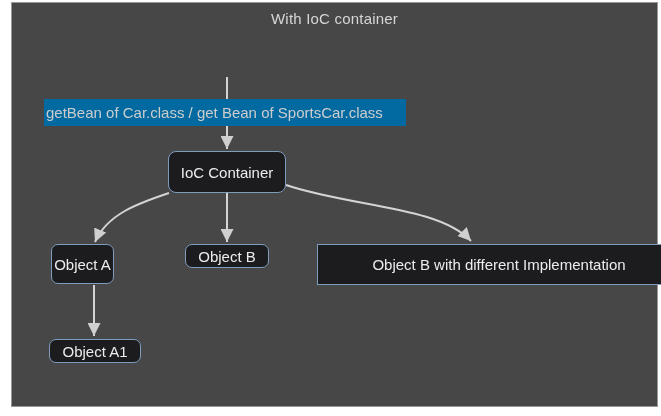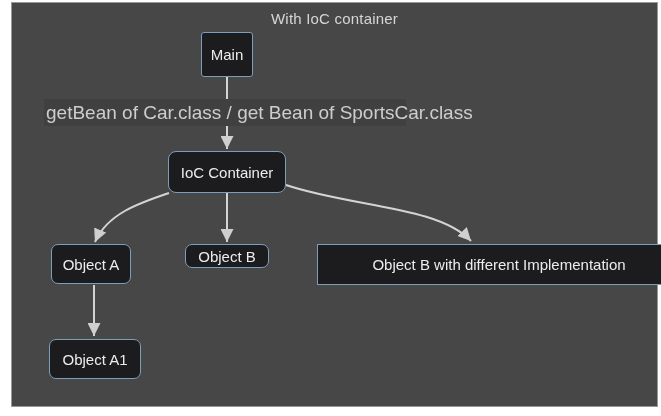--- a/index.html
+++ b/index.html
@@ -50,34 +50,34 @@
     justify-content: center;
     background: #1c1c1f;
     border: 1.5px solid #7d9cbe;
     color: #ececec;
     font-size: 15px;
     box-sizing: border-box;
     white-space: nowrap;
   }
   .node-main        { left: 195px; top: 32px;  width: 52px;  height: 45px; border-radius: 3px; }
   .node-ioc         { left: 162px; top: 151px; width: 118px; height: 42px; border-radius: 8px; }
-  .node-object-a    { left: 45px;  top: 244px; width: 80px;  height: 40px; border-radius: 7px; }
+  .node-object-a    { left: 45px;  top: 244px; width: 63px;  height: 40px; border-radius: 7px; }
   .node-object-b    { left: 179px; top: 244px; width: 84px;  height: 24px; border-radius: 7px; }
   .node-object-b-d  { left: 311px; top: 244px; width: 364px; height: 41px; border-radius: 0; }
-  .node-object-a1   { left: 43px;  top: 339px; width: 92px;  height: 40px; border-radius: 7px; }
+  .node-object-a1   { left: 43px;  top: 339px; width: 92px;  height: 24px; border-radius: 7px; }
   .annotation {
     position: absolute;
     left: 38px;
     top: 99px;
     width: 362px;
     height: 27px;
     line-height: 27px;
-    background: #404040;
+    background: #0369a1;
     color: #cdcdcd;
-    font-size: 19px;
+    font-size: 15px;
     padding: 0 2px;
     box-sizing: border-box;
     white-space: nowrap;
   }
 </style>
 </head>
 <body>
 
 <div class="stage">
   <div class="canvas"></div>
@@ -92,23 +92,20 @@
     </defs>
     <path d="M221,77 L221,149" fill="none" stroke="#d4d4d4" stroke-width="2" marker-end="url(#arrow)"></path>
     <path d="M163,193 C 133,203 101,214 89,242" fill="none" stroke="#d4d4d4" stroke-width="2" marker-end="url(#arrow)"></path>
     <path d="M221,193 L221,242" fill="none" stroke="#d4d4d4" stroke-width="2" marker-end="url(#arrow)"></path>
     <path d="M280,185 C 345,207 432,206 465,241" fill="none" stroke="#d4d4d4" stroke-width="2" marker-end="url(#arrow)"></path>
     <path d="M88,285 L88,336" fill="none" stroke="#d4d4d4" stroke-width="2" marker-end="url(#arrow)"></path>
   </svg>
 
   <div class="annotation">getBean of Car.class / get Bean of SportsCar.class</div>
 
-  <div class="node node-main">
-    <span>Main</span>
-  </div>
 
   <div class="node node-ioc">
     <span>IoC Container</span>
   </div>
 
   <div class="node node-object-a">
     <span>Object A</span>
   </div>
 
   <div class="node node-object-b">

